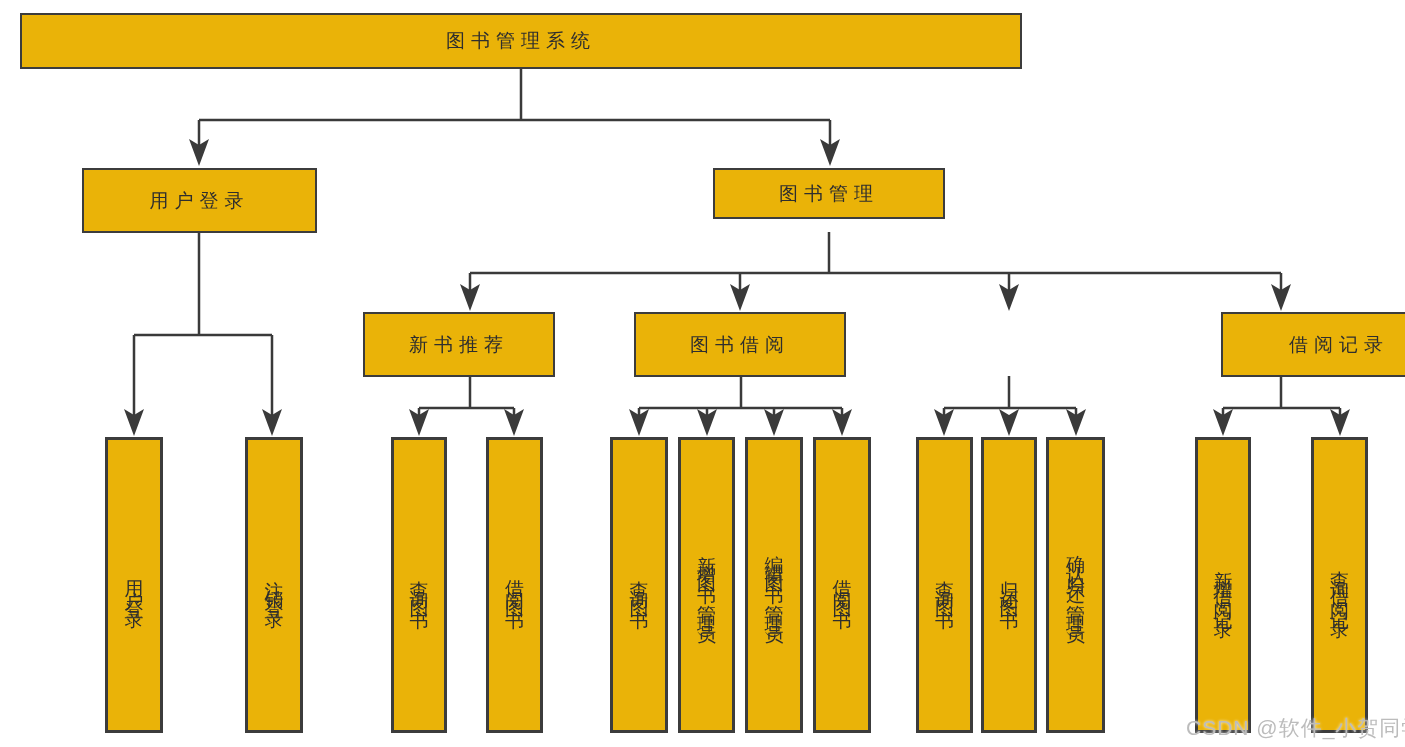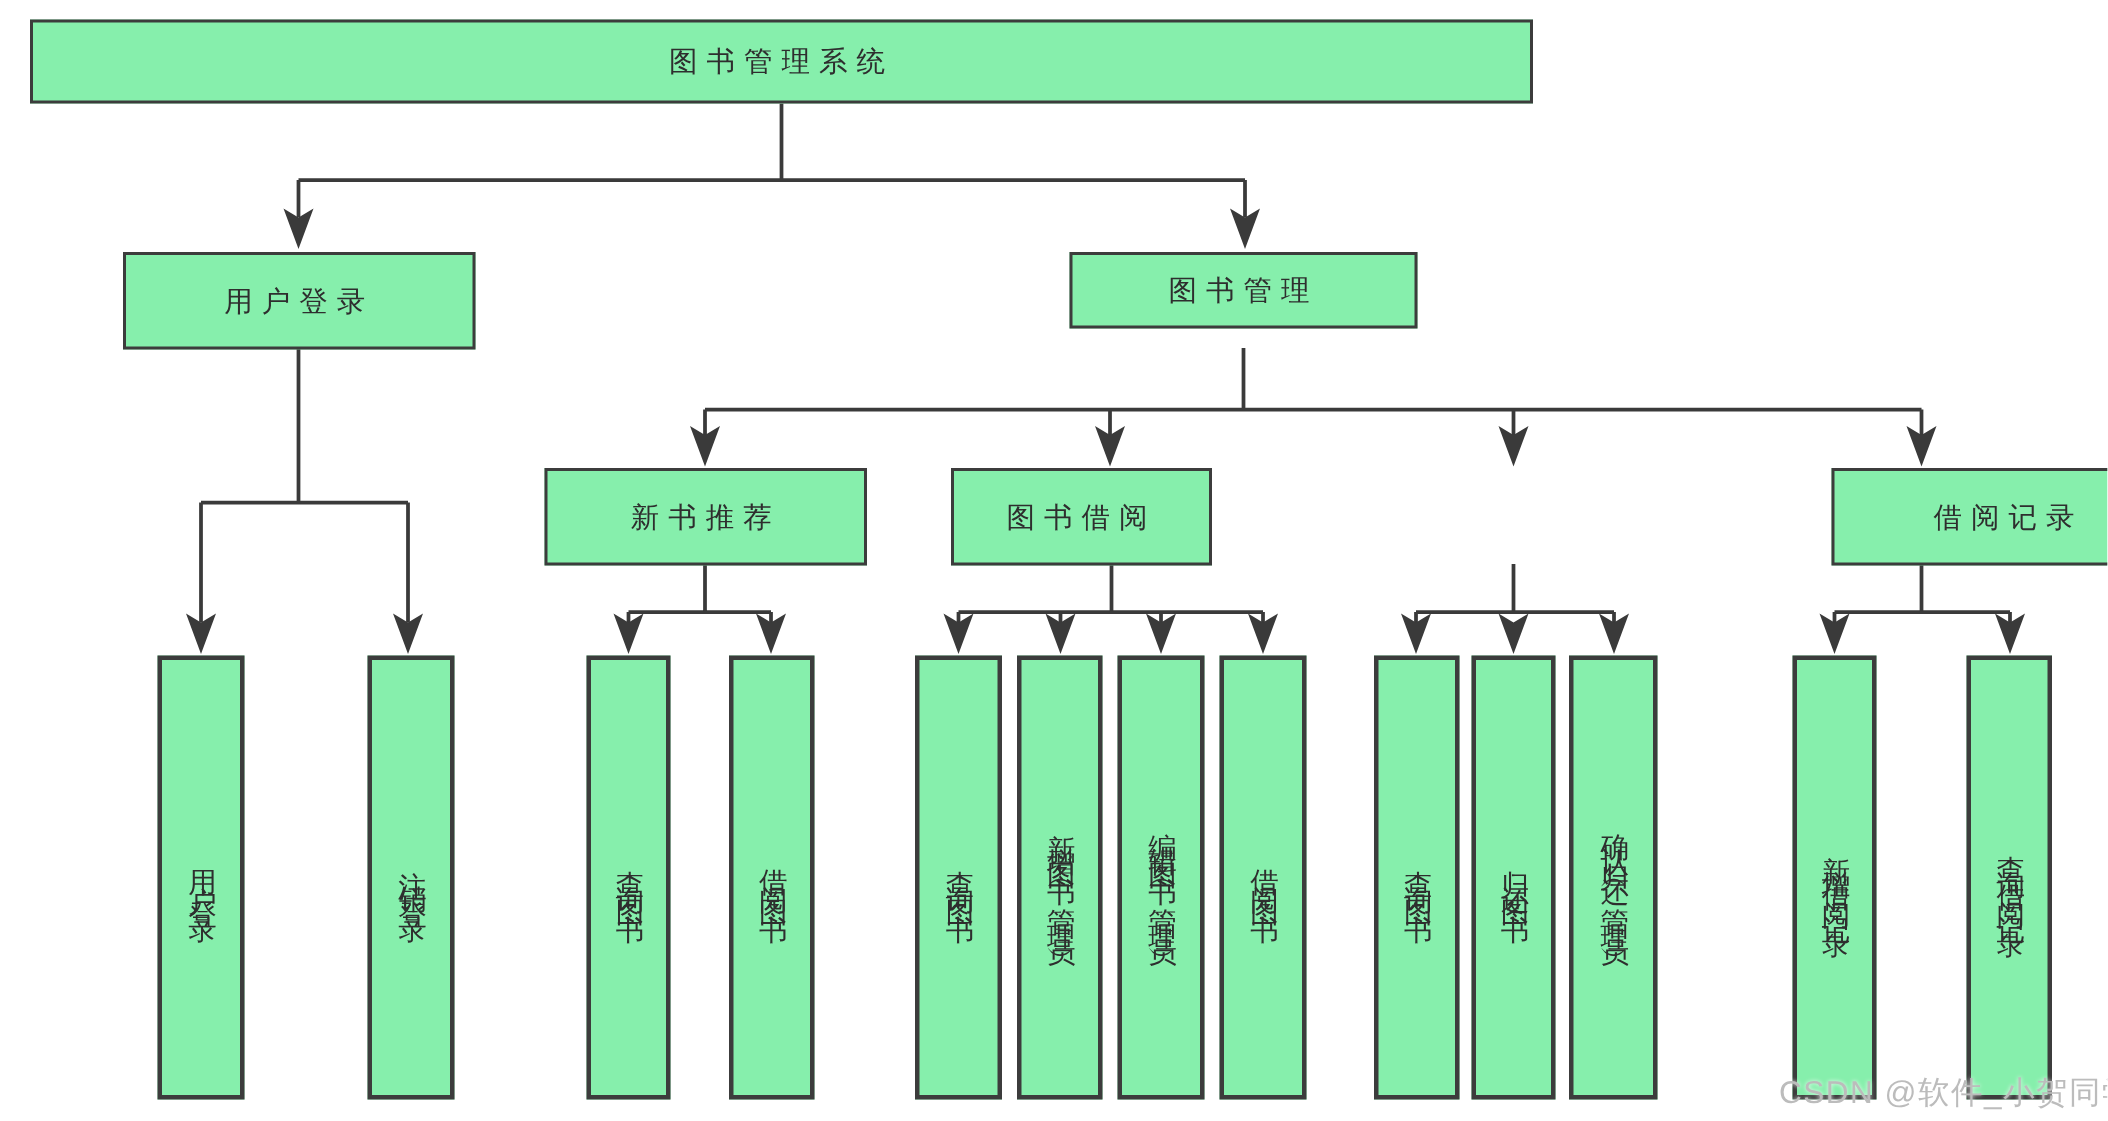--- a/index.html
+++ b/index.html
@@ -2,41 +2,41 @@
 <html><head>
 <meta charset="utf-8">
 <style>
   html,body { margin:0; padding:0; background:#fff; }
   .stage {
     position:relative; width:1405px; height:747px; background:#fff;
     font-family:"Liberation Sans","DejaVu Sans",sans-serif; overflow:hidden;
   }
   .connectors { position:absolute; left:0; top:0; width:1405px; height:747px; }
   .node {
-    position:absolute; box-sizing:border-box; background:#86efac;
+    position:absolute; box-sizing:border-box; background:#eab308;
     border:2.5px solid #3c3c3c; color:#2e2e2e;
     display:flex; align-items:center; justify-content:center;
     font-size:19px; letter-spacing:6px; white-space:nowrap;font-family:Liberation Serif, serif;
   }
   .leaf { border-width:3px; }
   .leaf .vtext {
     writing-mode:vertical-rl; text-orientation:mixed;
     font-size:19px; letter-spacing:10px; line-height:1.05; white-space:nowrap;
   }
   .watermark {
     position:absolute; left:1186px; top:714px; z-index:5;
     font-size:21px; letter-spacing:1px; color:#bcbcbc; white-space:nowrap;
     text-shadow:0 0 3px rgba(255,255,255,0.85);
   }
   
   #root      { left:20px;   top:13px;  width:1002px; height:56px; }
   #l1-0      { left:82px;   top:168px; width:235px;  height:65px; }
   #l1-1      { left:713px;  top:168px; width:232px;  height:51px; }
-  #l2-0      { left:363px;  top:312px; width:215px;  height:65px; }
-  #l2-1      { left:634px;  top:312px; width:174px;  height:65px; }
+  #l2-0      { left:363px;  top:312px; width:192px;  height:65px; }
+  #l2-1      { left:634px;  top:312px; width:212px;  height:65px; }
   #l2-2      { left:901px;  top:312px; width:216px;  height:65px; }
   #l2-3      { left:1221px; top:312px; width:236px;  height:65px; }
   .leaf      { top:437px; height:296px; }
   #lf-0  { left:105px;  width:58px; }
   #lf-1  { left:245px;  width:58px; }
   #lf-2  { left:391px;  width:56px; }
   #lf-3  { left:486px;  width:57px; }
   #lf-4  { left:610px;  width:58px; }
   #lf-5  { left:678px;  width:57px; }
   #lf-6  { left:745px;  width:58px; }

